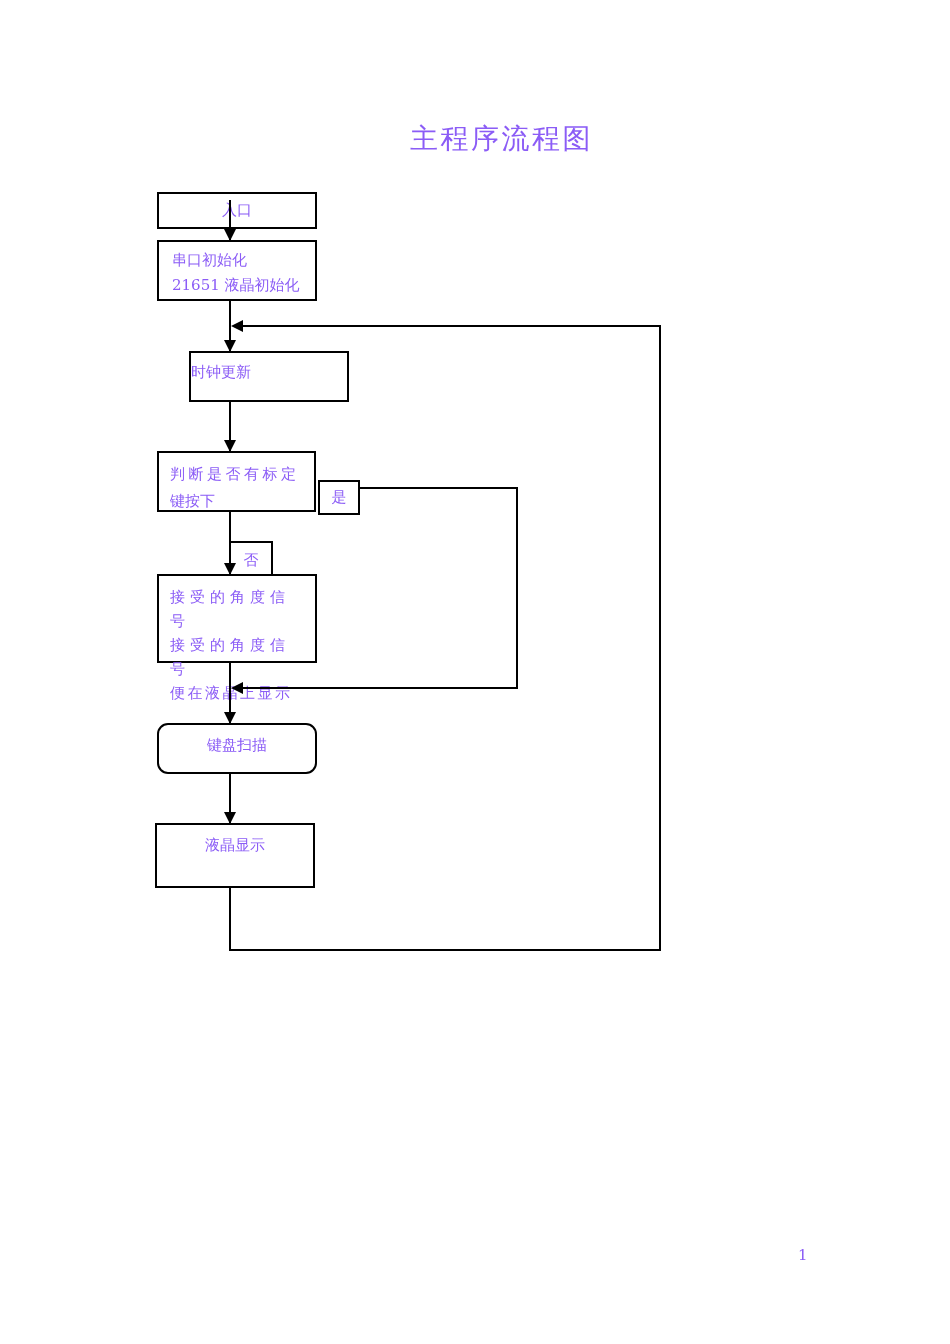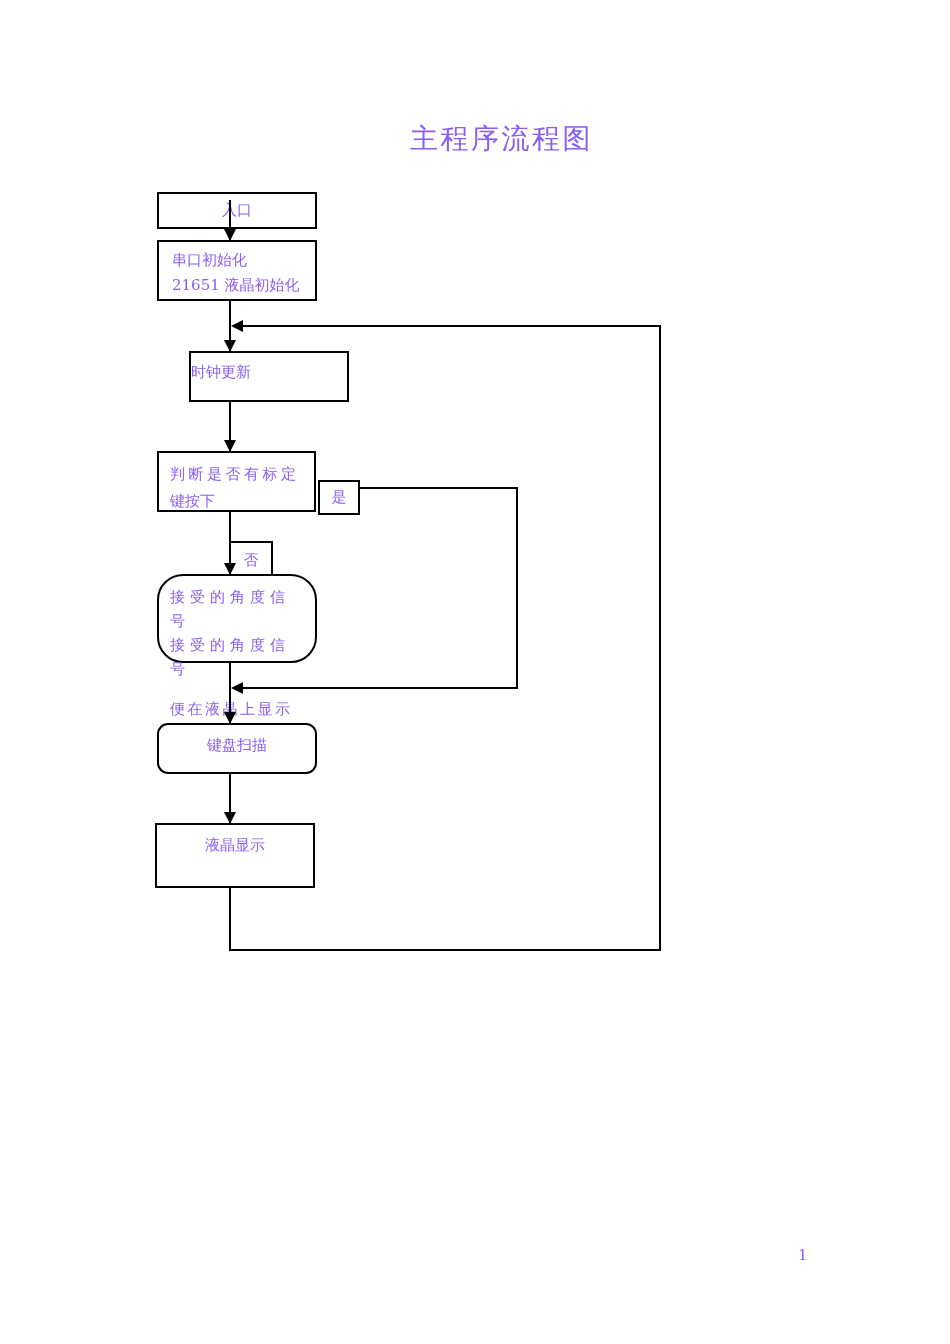--- a/index.html
+++ b/index.html
@@ -31,26 +31,26 @@
     font-size:15px;
     line-height:1.5;
   }
   .center-label { display:flex; align-items:center; justify-content:center;margin-top:29px; }
   .box-entry    { left:157px; top:163px; width:160px; height:37px; }
   .box-init     { left:157px; top:240px; width:160px; height:61px; padding:6px 8px 0 13px; line-height:25px; }
   .box-clock    { left:157px; top:351px; width:160px; height:51px; text-align:left; padding-top:8px;margin-left:32px; }
   .box-decision { left:157px; top:451px; width:159px; height:61px; padding:8px 10px 0 11px; line-height:27px; }
   .box-yes      { left:318px; top:451px; width:42px;  height:35px; }
   .box-no       { left:229px; top:512px; width:44px;  height:38px; }
-  .box-process  { left:157px; top:574px; width:160px; height:89px; padding:9px 9px 0 11px; line-height:24px;border-radius:26px; }
+  .box-process  { left:157px; top:574px; width:160px; height:89px; padding:9px 9px 0 11px; line-height:24px; }
   .box-scan     { left:157px; top:723px; width:160px; height:51px; text-align:center; padding-top:9px;border-radius:11px; }
   .box-display  { left:155px; top:823px; width:160px; height:65px; text-align:center; padding-top:9px; }
   .ls-wide   { letter-spacing:3.5px; }
   .ls-wider  { letter-spacing:5px; }
-  .ls-slight { letter-spacing:2.5px;margin-top:16px; }
+  .ls-slight { letter-spacing:2.5px; }
   .vline { position:absolute; width:2px;  background:#000; }
   .hline { position:absolute; height:2px; background:#000; }
   .v-s1 { left:229px; top:200px; height:41px; }
   .v-s2 { left:229px; top:301px; height:51px; }
   .v-s3 { left:229px; top:402px; height:50px; }
   .v-s4 { left:229px; top:512px; height:63px; }
   .v-s5 { left:229px; top:663px; height:61px; }
   .v-s6 { left:229px; top:774px; height:50px; }
   .v-s7 { left:229px; top:888px; height:63px; }
   .v-branch-right { left:516px; top:487px; height:202px; }

